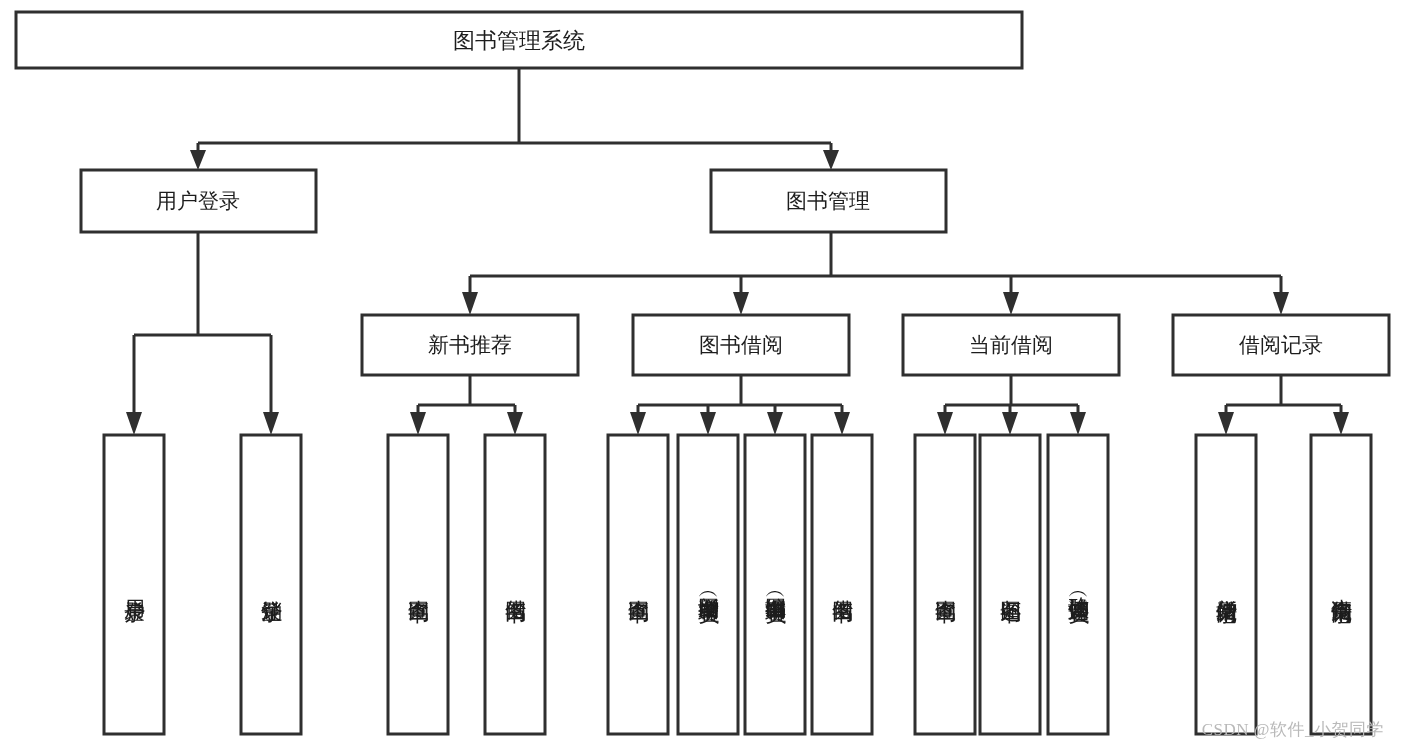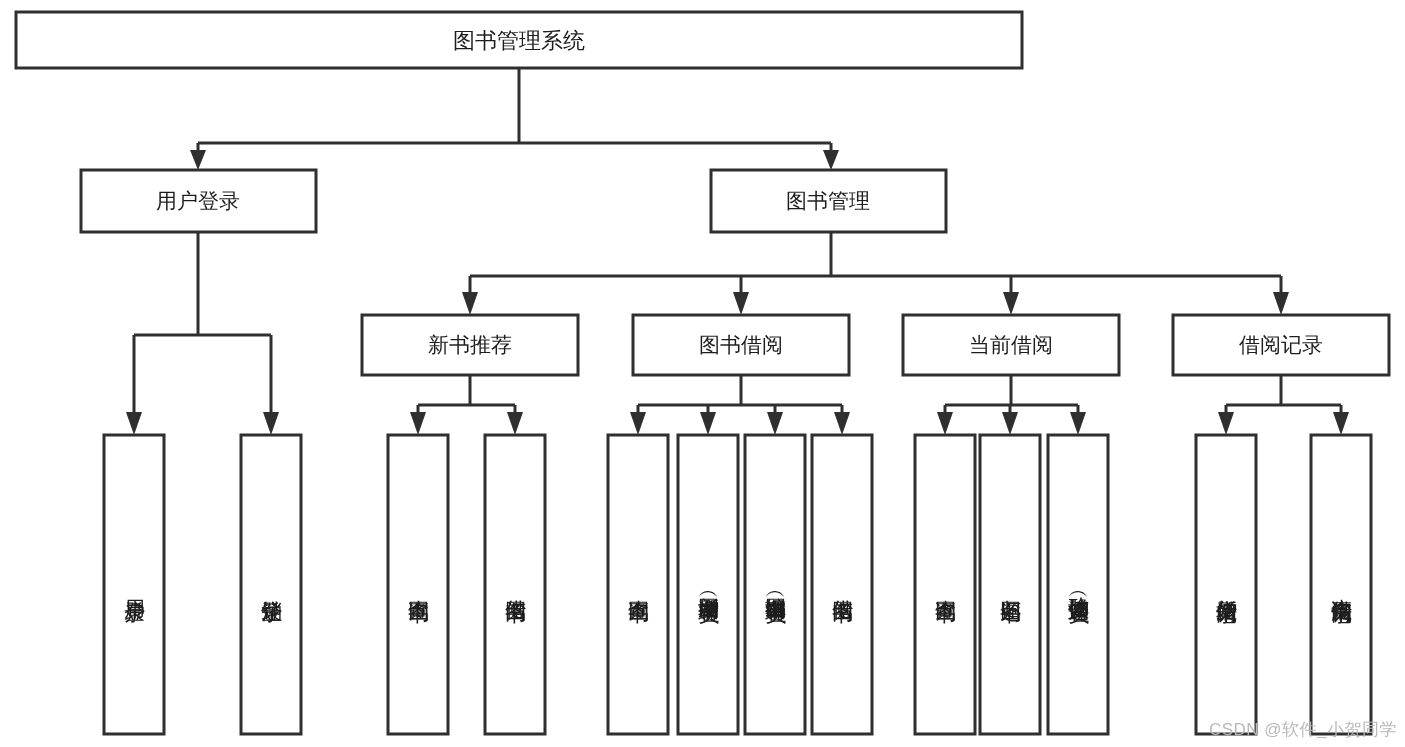--- a/index.html
+++ b/index.html
@@ -65,23 +65,23 @@
     font-size: 21px;
     line-height: 1.12;
     color: #1d1d1d;
     letter-spacing: 1px;
     text-align: center;
     white-space: nowrap;
     pointer-events: none;
   }
   .watermark {
     position: absolute;
-    right: 8px;
+    right: 21px;
     bottom: 6px;
-    font-family: Liberation Sans, sans-serif;
+    font-family: Liberation Serif, serif;
     font-size: 17px;
     color: #b9b9b9;
     letter-spacing: 0.5px;
     user-select: none;
   }
 </style>
 </head>
 <body>
 
 <div id="diagram-root">

